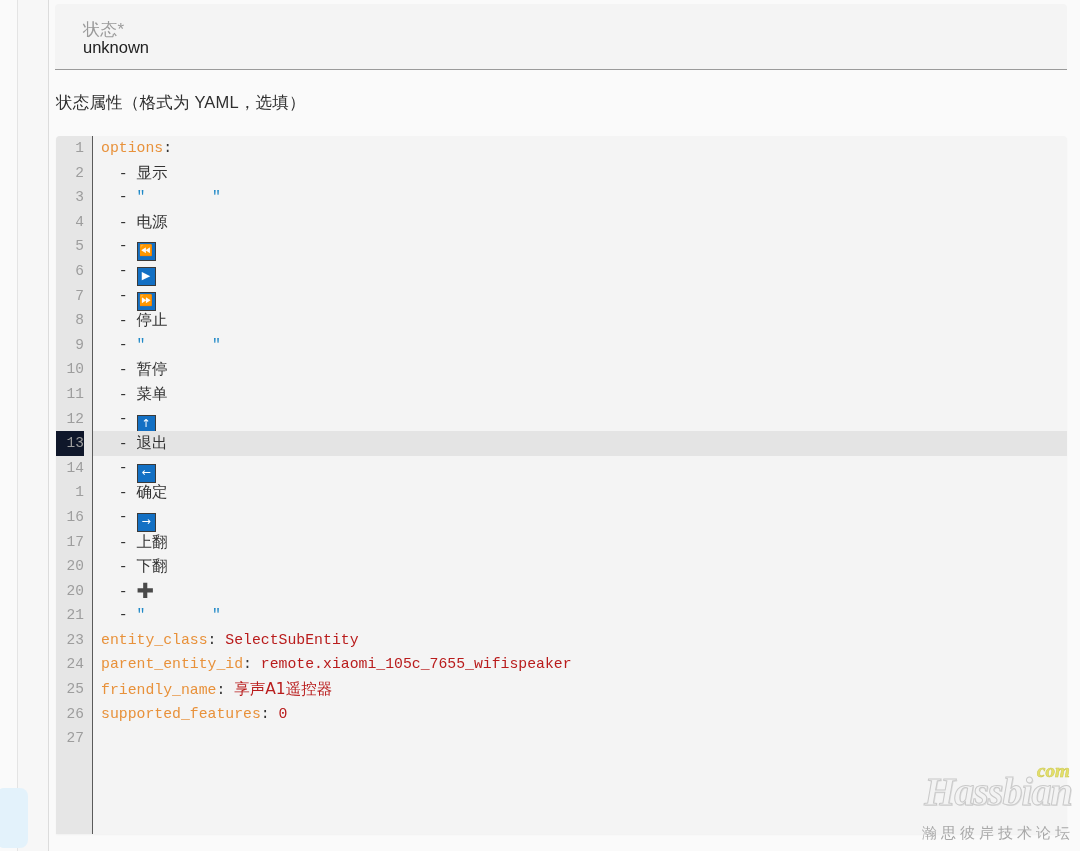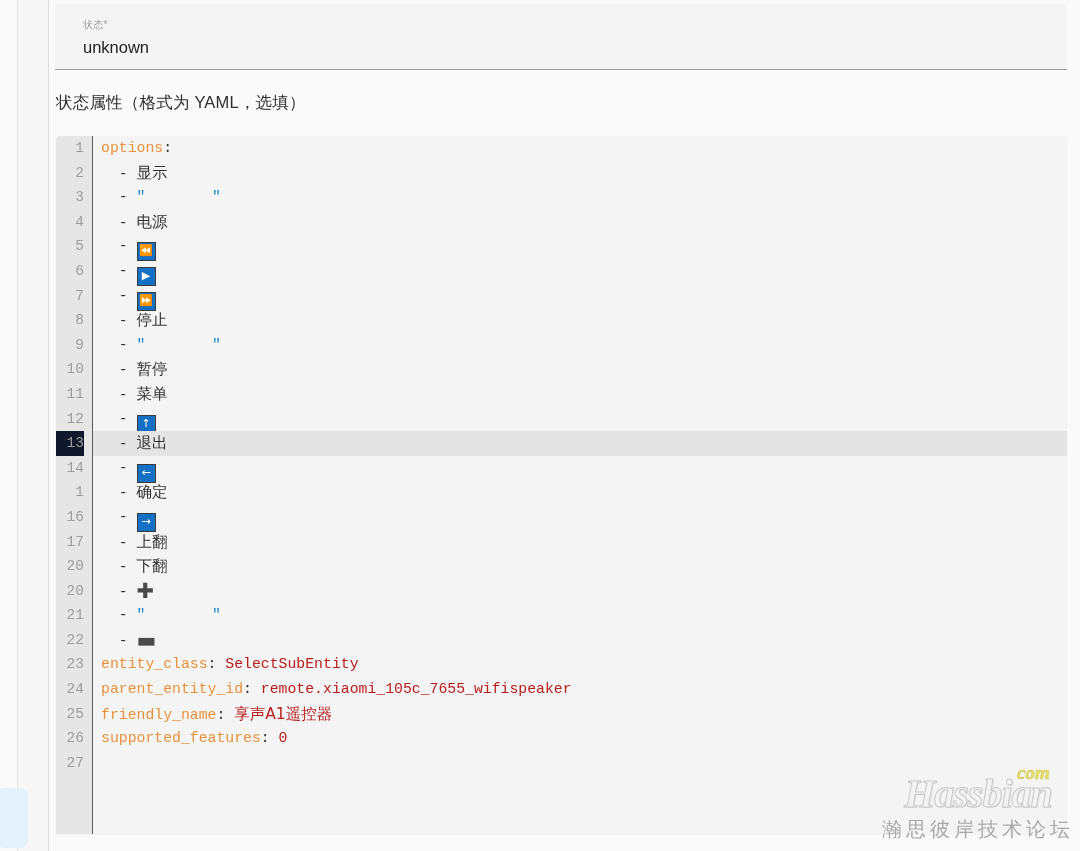--- a/index.html
+++ b/index.html
@@ -59,21 +59,21 @@
     height: 66px;
     background: #f4f4f4;
     border-bottom: 1px solid #9a9a9a;
     border-radius: 4px 4px 0 0;
     box-sizing: border-box;
   }
   .textfield .tf-label {
     position: absolute;
     left: 28px;
     top: 14px;
-    font-size: 10px;
+    font-size: 17px;
     color: #9b9b9b;
     letter-spacing: .2px;
   }
   .textfield .tf-value {
     position: absolute;
     left: 28px;
     top: 34px;
     font-size: 16.5px;
     color: #222;
   }
@@ -201,24 +201,24 @@
     font-family: "Liberation Serif", serif;
     font-style: italic;
     font-weight: bold;
     font-size: 19px;
     color: #e4e06a;
     -webkit-text-stroke: .6px #cfcb58;
     letter-spacing: 0px;
   }
   .wm-sub {
     font-family: "DejaVu Sans", sans-serif;
-    font-size: 20px;
+    font-size: 15px;
     color: #a8a8a8;
     letter-spacing: 4px;
-    margin-top: 2px;
+    margin-top: 12px;
   }
   .wm-wrap { position: relative; display: inline-block; }
 </style>
 </head>
 <body>
 
 <div id="root">
 
   <div class="rail-left"></div>
   <div class="rail-mid">
@@ -250,21 +250,20 @@
           <div class="line"><span class="ln">11</span><span class="code"><span class="tok-dash">  - </span><span class="cjk">菜单</span></span></div>
           <div class="line"><span class="ln">12</span><span class="code"><span class="tok-dash">  - </span><span class="emoji-box">↑</span></span></div>
           <div class="line active"><span class="ln">13</span><span class="code"><span class="tok-dash">  - </span><span class="cjk">退出</span></span></div>
           <div class="line"><span class="ln">14</span><span class="code"><span class="tok-dash">  - </span><span class="emoji-box">←</span></span></div>
           <div class="line"><span class="ln">1</span><span class="code"><span class="tok-dash">  - </span><span class="cjk">确定</span></span></div>
           <div class="line"><span class="ln">16</span><span class="code"><span class="tok-dash">  - </span><span class="emoji-box">→</span></span></div>
           <div class="line"><span class="ln">17</span><span class="code"><span class="tok-dash">  - </span><span class="cjk">上翻</span></span></div>
           <div class="line"><span class="ln">20</span><span class="code"><span class="tok-dash">  - </span><span class="cjk">下翻</span></span></div>
           <div class="line"><span class="ln">20</span><span class="code"><span class="tok-dash">  - </span><span class="glyph-dark">✚</span></span></div>
           <div class="line"><span class="ln">21</span><span class="code"><span class="tok-dash">  - </span><span class="tok-str qpair">"&nbsp;&nbsp;&nbsp;"</span></span></div>
-          <div class="line"><span class="ln">22</span><span class="code"><span class="tok-dash">  - </span><span class="glyph-dark">▬</span></span></div>
           <div class="line"><span class="ln">23</span><span class="code"><span class="tok-key">entity_class</span><span class="tok-punct">: </span><span class="tok-val">SelectSubEntity</span></span></div>
           <div class="line"><span class="ln">24</span><span class="code"><span class="tok-key">parent_entity_id</span><span class="tok-punct">: </span><span class="tok-val">remote.xiaomi_105c_7655_wifispeaker</span></span></div>
           <div class="line"><span class="ln">25</span><span class="code"><span class="tok-key">friendly_name</span><span class="tok-punct">: </span><span class="tok-val cjk">享声A1遥控器</span></span></div>
           <div class="line"><span class="ln">26</span><span class="code"><span class="tok-key">supported_features</span><span class="tok-punct">: </span><span class="tok-val">0</span></span></div>
           <div class="line"><span class="ln">27</span><span class="code"></span></div>
         </div>
     </div>
 
     <div class="watermark">
       <div class="wm-wrap">

